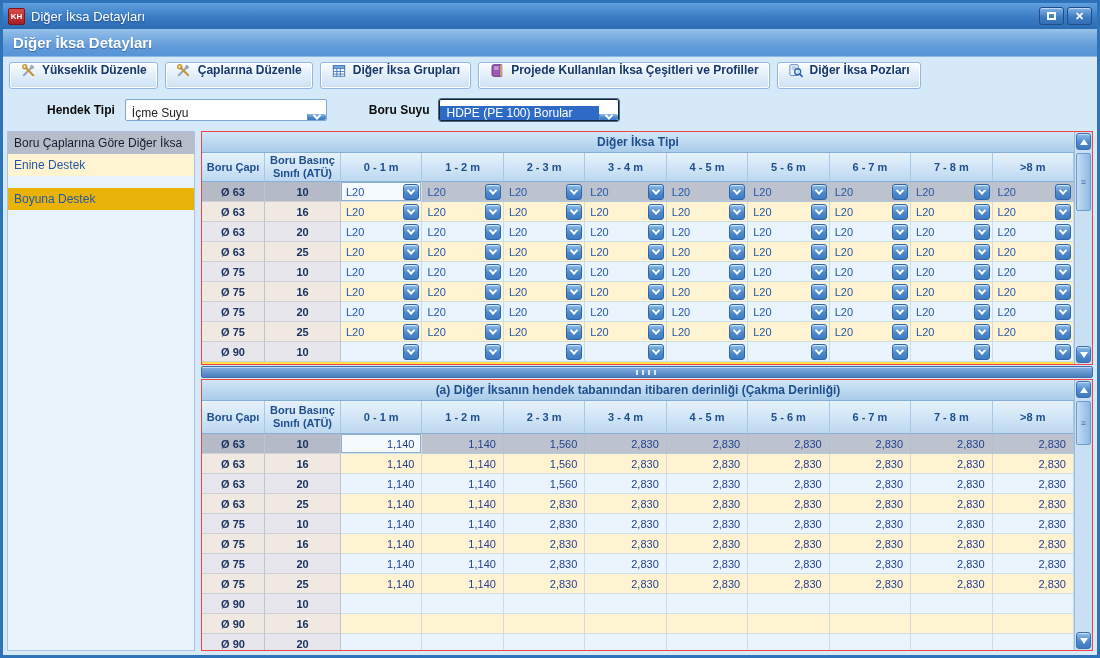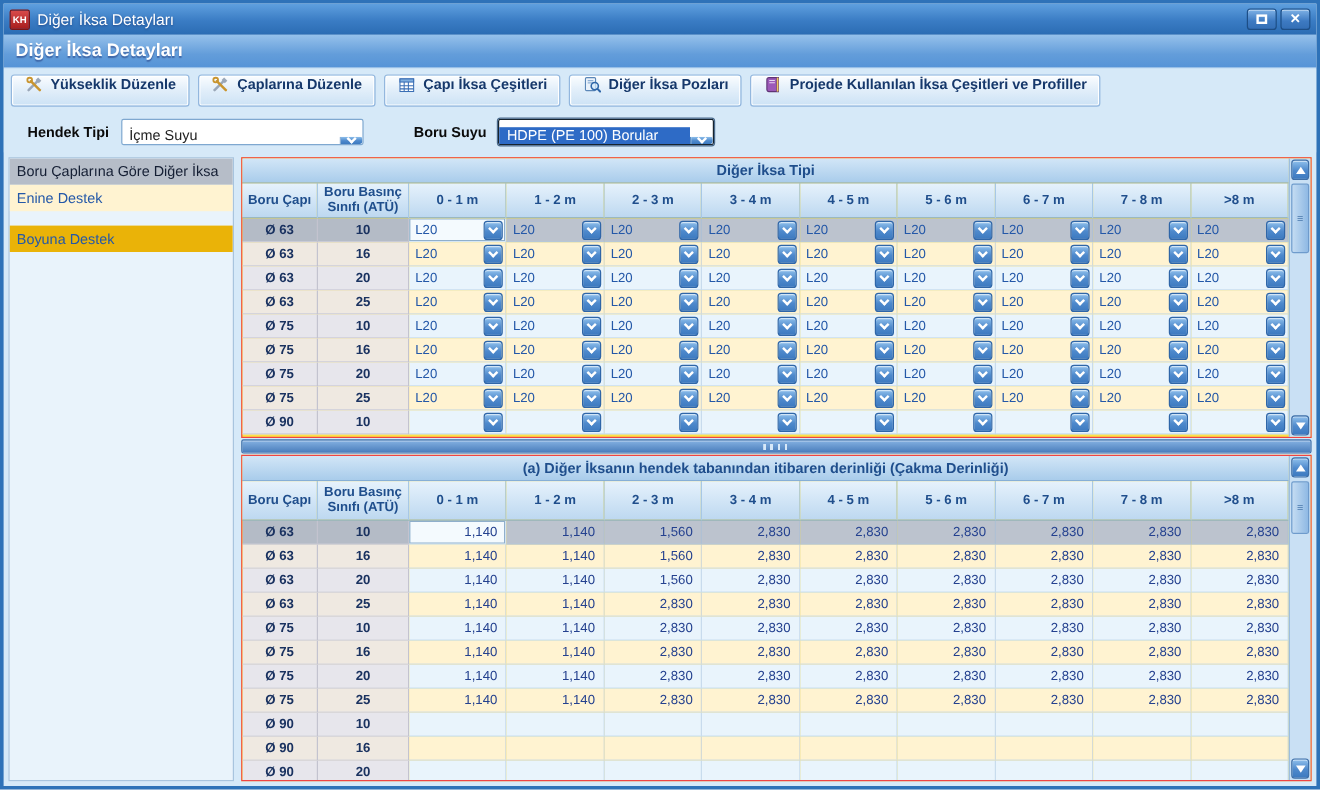--- a/index.html
+++ b/index.html
@@ -33,21 +33,21 @@
   .tbtn { height:27px; display:inline-flex; align-items:flex-start; gap:6px; padding:0 10px;
           border:1px solid #93B7DE; border-radius:3px; cursor:pointer;
           background:linear-gradient(#FBFDFF,#E3EFFA 45%,#CCE2F5);
           box-shadow:inset 0 0 0 1px #fff; font-family:"Liberation Sans",sans-serif;
           font-size:12px; font-weight:bold; color:#16386B; }
   .ticon { display:inline-flex; width:16px; height:16px; align-items:center; justify-content:center; }
 
   
   .filters { height:34px; flex:0 0 34px; display:flex; align-items:center; padding-left:20px;
              background:#D6E9F8; }
-  .flabel { font-size:12px; font-weight:bold; color:#0B0B0B; margin-right:10px; }
+  .flabel { font-size:12px; font-weight:bold; color:#0B0B0B; margin-right:10px;margin-left:24px; }
   .flabel.b2 { margin-left:42px; }
   .combo { height:22px; display:inline-flex; align-items:flex-end; background:#fff;
            border:1px solid #7FA8D0; border-radius:2px; cursor:pointer; }
   .combo-text { flex:1; display:flex; align-items:center; padding-left:6px; font-size:12px; color:#222; }
   .combo-btn { width:19px; display:flex; align-items:center; justify-content:center;
                background:linear-gradient(#8FC0EC,#4E89CC 55%,#3D7AC0); border-left:1px solid #5E90C4;
                border-radius:0 2px 2px 0; }
   .combo.c1 { width:202px; }
   .combo.c2 { width:180px; border:1px solid #17242F; outline:1px solid #4A6A8C; }
   .combo.c2 .combo-text { background:#2E6BC6; color:#fff; }
@@ -170,43 +170,43 @@
         <span class="tlabel">Çaplarına Düzenle</span>
       </span>
       <span class="tbtn">
         <span class="ticon">
           <svg viewBox="0 0 16 16" width="14" height="14">
             <rect x="1.5" y="2" width="13" height="12" fill="#fff" stroke="#3B6FB5"></rect>
             <rect x="1.5" y="2" width="13" height="3" fill="#7FAEDF" stroke="#3B6FB5"></rect>
             <path d="M1.5 8.5 H14.5 M1.5 11.5 H14.5 M5.5 5 V14 M9.5 5 V14" stroke="#3B6FB5" stroke-width="1"></path>
           </svg>
         </span>
-        <span class="tlabel">Çapı İksa Çeşitleri</span>
+        <span class="tlabel">Diğer İksa Grupları</span>
+      </span>
+      <span class="tbtn">
+        <span class="ticon">
+          <svg viewBox="0 0 16 16" width="15" height="15">
+            <path d="M4 1.8 h8.5 v12.4 H4 a1.8 1.8 0 0 1 -1.8 -1.8 V3.6 A1.8 1.8 0 0 1 4 1.8 Z" fill="#9C59B8" stroke="#5E3375"></path>
+            <path d="M11 1.8 v12.4" stroke="#5E3375"></path>
+            <rect x="11" y="1.8" width="1.5" height="12.4" fill="#F0C75E"></rect>
+            <path d="M4.3 4.4 h5 M4.3 6.4 h5" stroke="#E8D8F0"></path>
+          </svg>
+        </span>
+        <span class="tlabel">Projede Kullanılan İksa Çeşitleri ve Profiller</span>
       </span>
       <span class="tbtn">
         <span class="ticon">
           <svg viewBox="0 0 16 16" width="15" height="15">
             <rect x="2" y="1.8" width="9" height="11.5" rx="1" fill="#EAF2FB" stroke="#5B87B8"></rect>
             <path d="M4 4.5 h5 M4 6.5 h5" stroke="#8FB0D4"></path>
             <circle cx="10.3" cy="9.3" r="3.2" fill="#D6E9FA" fill-opacity=".75" stroke="#2F66A8" stroke-width="1.4"></circle>
             <path d="M12.7 11.8 L15 14.2" stroke="#2F66A8" stroke-width="1.8" stroke-linecap="round"></path>
           </svg>
         </span>
         <span class="tlabel">Diğer İksa Pozları</span>
-      </span>
-      <span class="tbtn">
-        <span class="ticon">
-          <svg viewBox="0 0 16 16" width="15" height="15">
-            <path d="M4 1.8 h8.5 v12.4 H4 a1.8 1.8 0 0 1 -1.8 -1.8 V3.6 A1.8 1.8 0 0 1 4 1.8 Z" fill="#9C59B8" stroke="#5E3375"></path>
-            <path d="M11 1.8 v12.4" stroke="#5E3375"></path>
-            <rect x="11" y="1.8" width="1.5" height="12.4" fill="#F0C75E"></rect>
-            <path d="M4.3 4.4 h5 M4.3 6.4 h5" stroke="#E8D8F0"></path>
-          </svg>
-        </span>
-        <span class="tlabel">Projede Kullanılan İksa Çeşitleri ve Profiller</span>
       </span>
     </div>
 
   <div class="filters">
     <span class="flabel">Hendek Tipi</span>
     <span class="combo c1">
       <span class="combo-text">İçme Suyu</span>
       <span class="combo-btn">
           <i class="chev"></i>
         </span>

